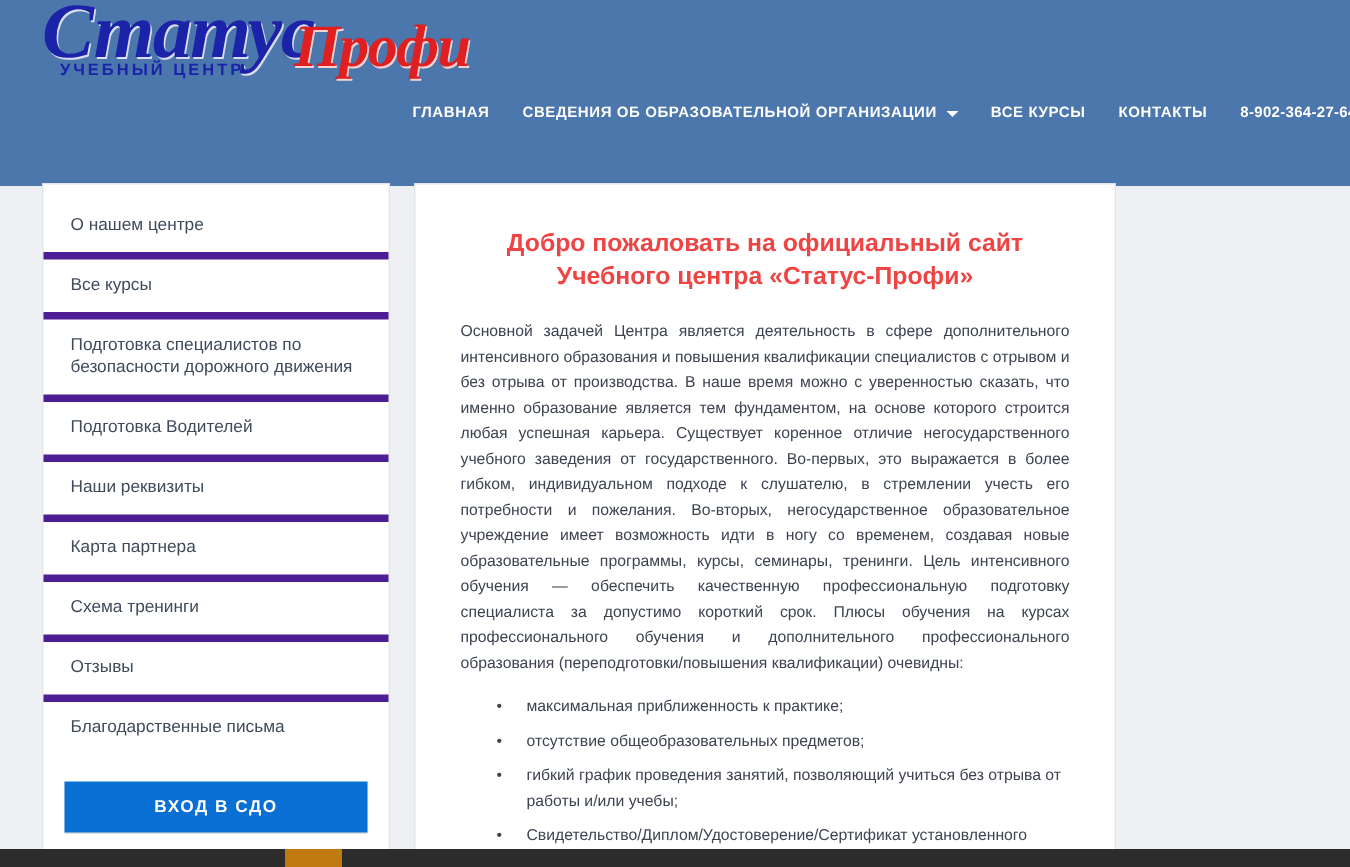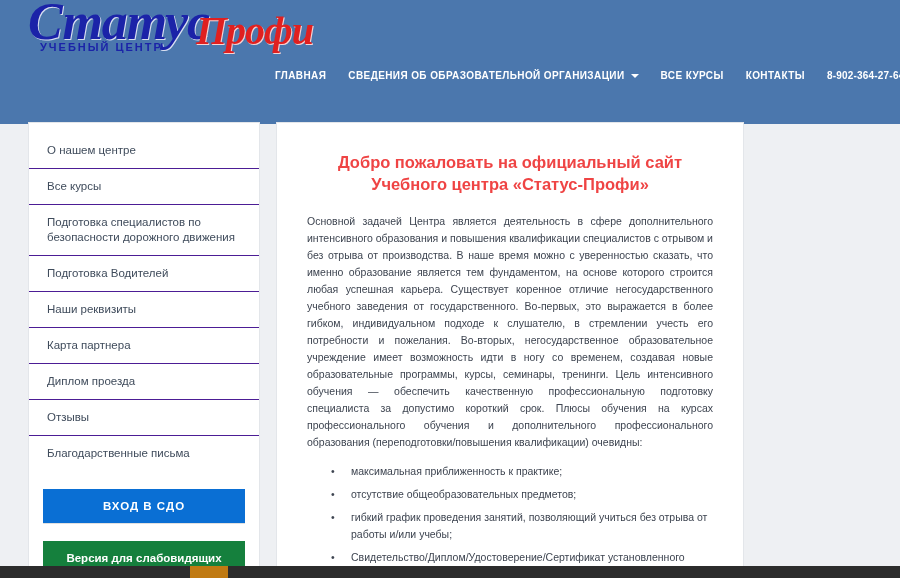--- a/index.html
+++ b/index.html
@@ -118,21 +118,21 @@
   }
   .side-list {
     list-style: none;
     margin: 0;
     padding: 0 0 6px 0;
   }
   .side-list li {
     font-size: 11.5px;
     color: #3f4b5b;
     padding: 10px 16px 10px 18px;
-    border-bottom: 1px solid #4c1d95;
+    border-bottom: 5px solid #4c1d95;
     line-height: 15px;
     cursor: pointer;
   }
   .side-list li:last-child {
     border-bottom: none;
   }
   .btn-blue {
     display: block;
     margin: 12px 14px 0 14px;
     background: #0a6fd4;
@@ -256,21 +256,21 @@
   </div>
 
   <div class="sidebar">
     <ul class="side-list">
       <li>О нашем центре</li>
       <li>Все курсы</li>
       <li>Подготовка специалистов по безопасности дорожного движения</li>
       <li>Подготовка Водителей</li>
       <li>Наши реквизиты</li>
       <li>Карта партнера</li>
-      <li>Диплом проезда</li>
+      <li>Схема тренинги</li>
       <li>Отзывы</li>
       <li>Благодарственные письма</li>
     </ul>
 
     <div class="btn-blue">ВХОД В СДО</div>
     <div class="btn-slate">Версия для слабовидящих</div>
 
   </div>
 
   <div class="main">

